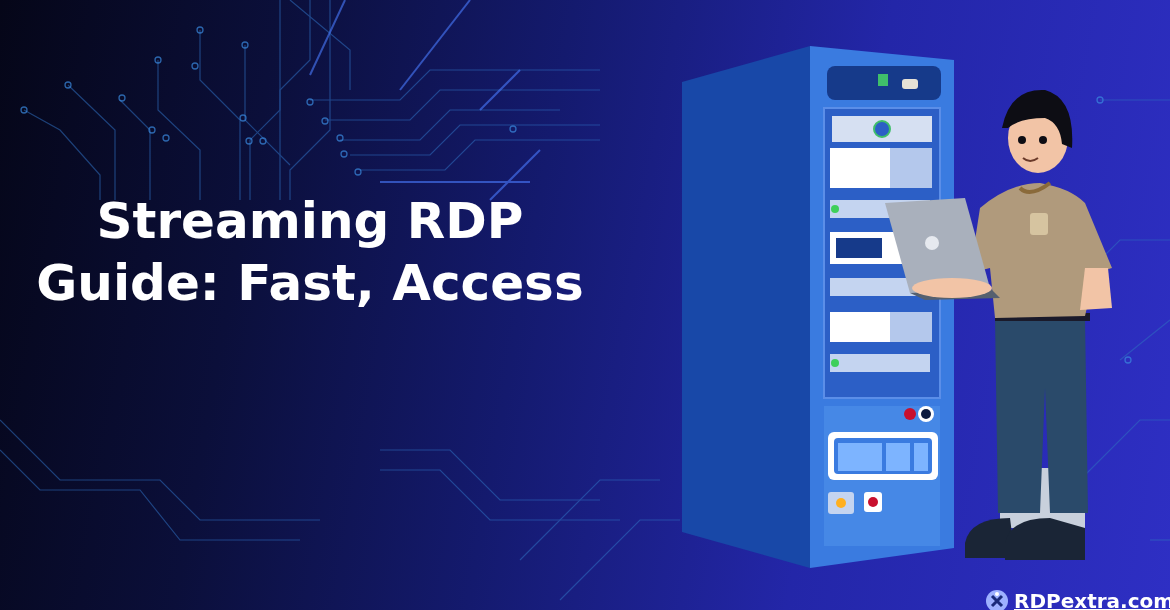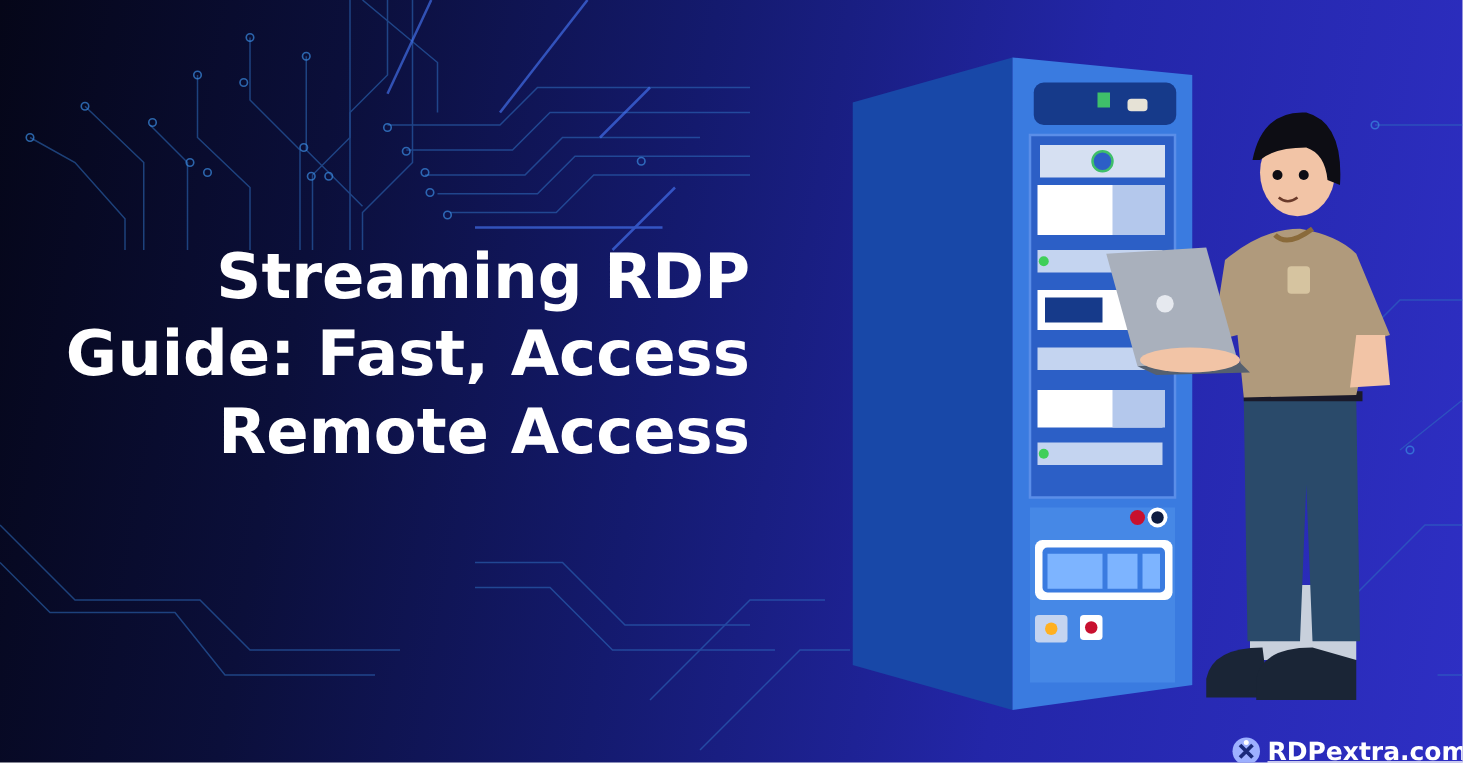--- a/index.html
+++ b/index.html
@@ -1,20 +1,20 @@
 <!DOCTYPE html>
 <html><head>
 <meta charset="utf-8">
 <style>
   html,body{margin:0;padding:0;}
   body{width:1170px;height:610px;overflow:hidden;position:relative;
     background: linear-gradient(100deg,#050618 0%,#0b0f3a 22%,#141a6e 45%,#2326a8 70%,#2e2fc4 100%);
     font-family:"DejaVu Sans","Liberation Sans",sans-serif;}
   .bg-svg{position:absolute;left:0;top:0;width:1170px;height:610px;}
-  .title{position:absolute;left:20px;top:190px;width:580px;text-align:right;color:#fff;
+  .title{position:absolute;left:20px;top:190px;width:580px;text-align:center;color:#fff;
     font-weight:bold;font-size:50px;line-height:62px;letter-spacing:0px;}
   .title div{white-space:nowrap;}
   .rack{position:absolute;left:682px;top:42px;width:272px;height:526px;}
   .person{position:absolute;left:880px;top:88px;width:240px;height:480px;}
   .logo{position:absolute;left:986px;top:590px;height:22px;display:flex;align-items:center;gap:6px;color:#fff;}
   .logo-icon{width:22px;height:22px;border-radius:50%;background:#9db0ff;position:relative;overflow:hidden;}
   .logo-text{font-size:20px;font-weight:bold;text-decoration:underline;}
 </style>
 </head>
 <body>
@@ -75,21 +75,20 @@
     <line x1="400" y1="90" x2="470" y2="0"></line>
     <line x1="480" y1="110" x2="520" y2="70"></line>
     <line x1="490" y1="200" x2="540" y2="150"></line>
     <line x1="380" y1="182" x2="530" y2="182"></line>
   </g>
 </svg>
 
 <div class="title">
   <div>Streaming RDP</div>
   <div>Guide: Fast, Access</div>
-  <div>Remote Access</div>
 </div>
 
 <svg class="rack" viewBox="0 0 272 526">
   <polygon points="0,40 128,4 128,526 0,490" fill="#1848a8"></polygon>
   <polygon points="128,4 272,18 272,506 128,526" fill="#3a7be0"></polygon>
   <rect x="145" y="24" width="114" height="34" rx="8" fill="#163a8a"></rect>
   <rect x="196" y="32" width="10" height="12" fill="#3fbf6a"></rect>
   <rect x="220" y="37" width="16" height="10" rx="3" fill="#e6e2d6"></rect>
   <rect x="142" y="66" width="116" height="290" fill="#2c5fc6" stroke="#5b8ee8" stroke-width="2"></rect>
   <rect x="150" y="74" width="100" height="26" fill="#d6e0f2"></rect>

